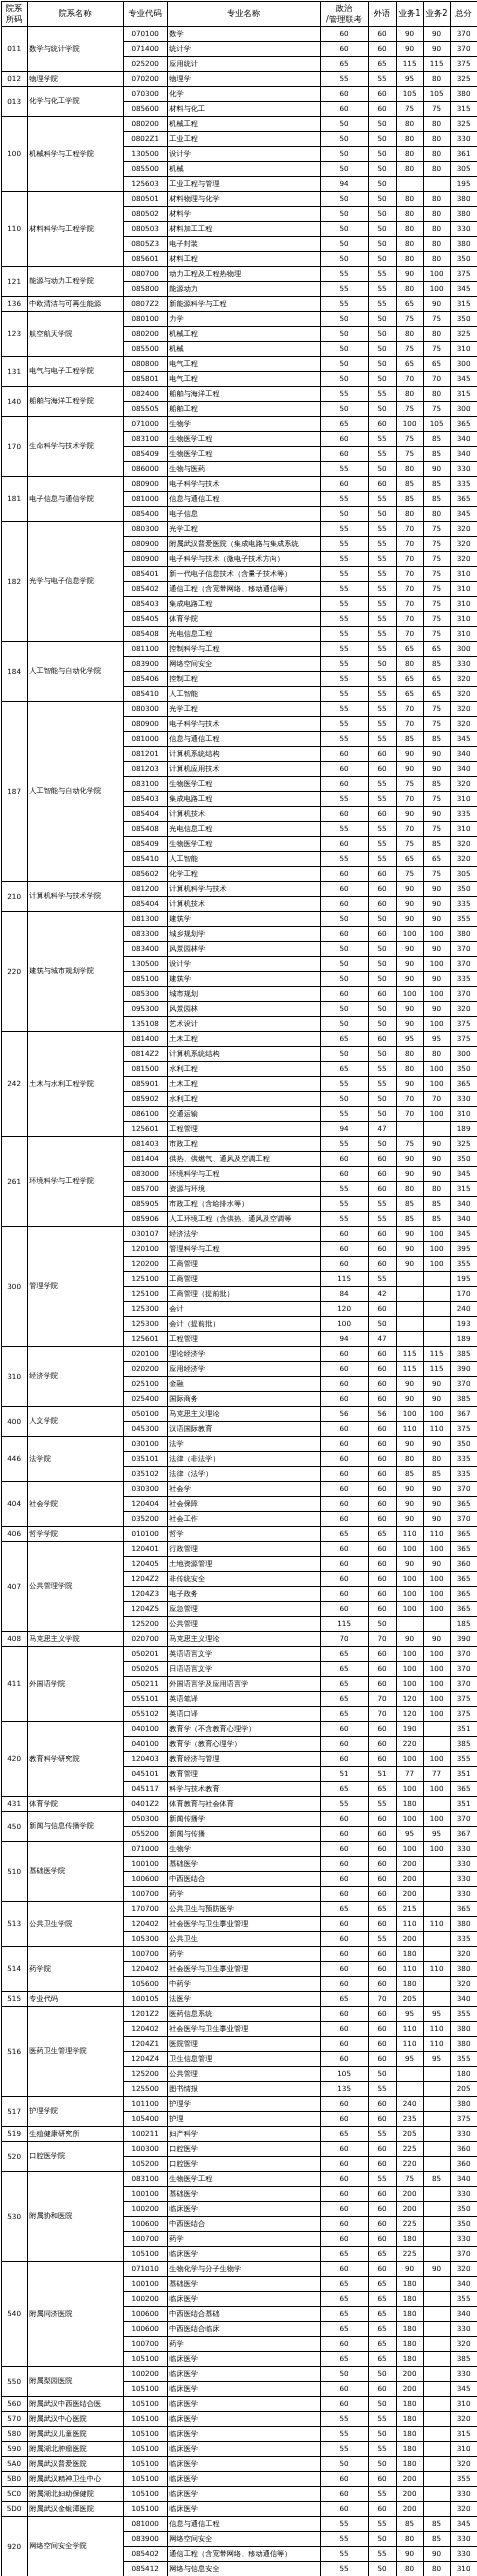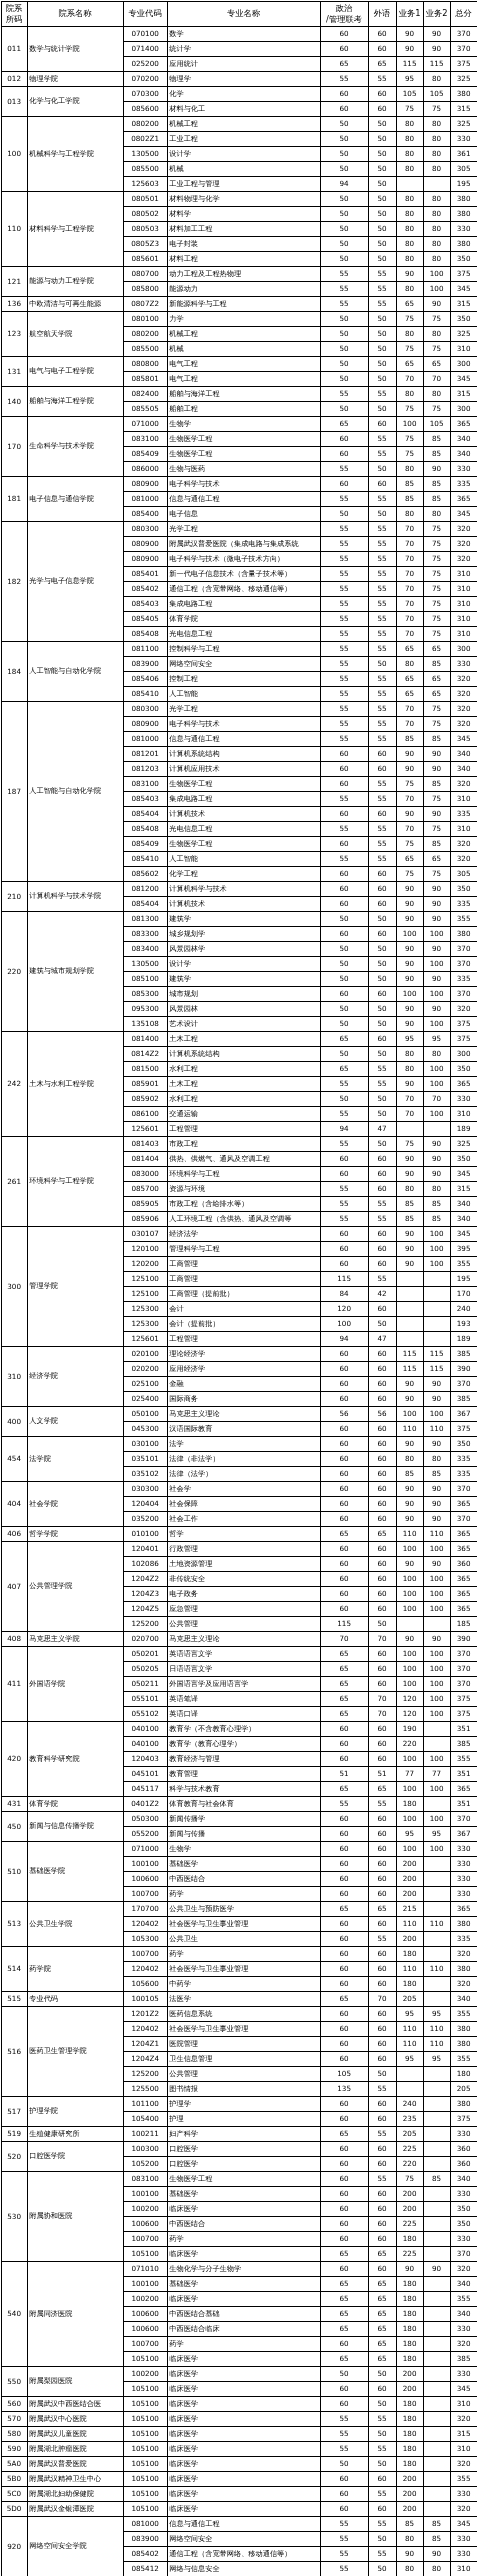--- a/index.html
+++ b/index.html
@@ -950,21 +950,21 @@
       <tr>
         <td class="c">045300</td>
         <td class="l">汉语国际教育</td>
         <td class="c">60</td>
         <td class="c">60</td>
         <td class="c">110</td>
         <td class="c">110</td>
         <td class="c">375</td>
       </tr>
       <tr class="dept-first">
-        <td rowspan="3" class="c">454</td>
+        <td rowspan="3" class="c">446</td>
         <td rowspan="3" class="l">法学院</td>
         <td class="c">030100</td>
         <td class="l">法学</td>
         <td class="c">60</td>
         <td class="c">60</td>
         <td class="c">90</td>
         <td class="c">90</td>
         <td class="c">350</td>
       </tr>
       <tr>
@@ -1030,21 +1030,21 @@
         <td rowspan="6" class="l">公共管理学院</td>
         <td class="c">120401</td>
         <td class="l">行政管理</td>
         <td class="c">60</td>
         <td class="c">60</td>
         <td class="c">100</td>
         <td class="c">100</td>
         <td class="c">365</td>
       </tr>
       <tr>
-        <td class="c">102086</td>
+        <td class="c">120405</td>
         <td class="l">土地资源管理</td>
         <td class="c">60</td>
         <td class="c">60</td>
         <td class="c">90</td>
         <td class="c">90</td>
         <td class="c">360</td>
       </tr>
       <tr>
         <td class="c">1204Z2</td>
         <td class="l">非传统安全</td>

